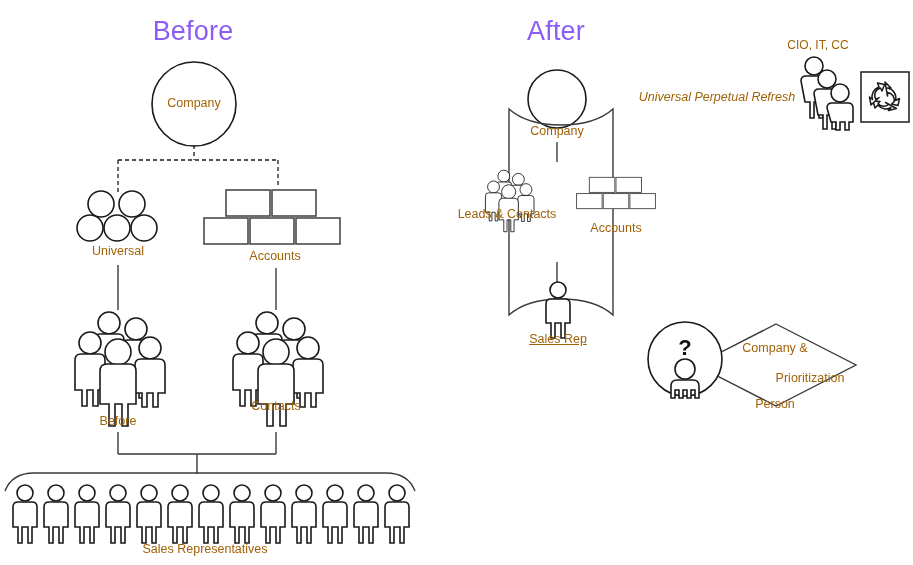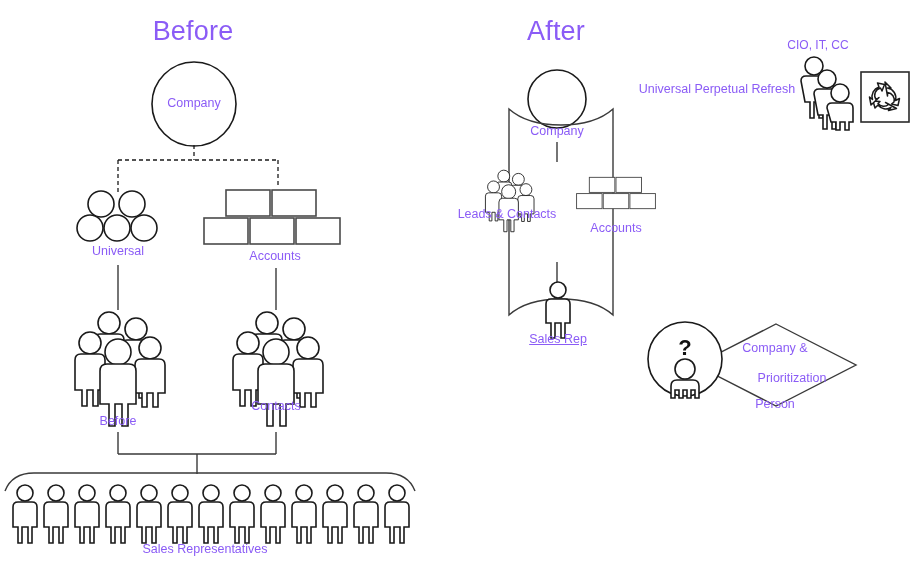--- a/index.html
+++ b/index.html
@@ -9,21 +9,21 @@
     color:#1a1a1a;
   }
   #canvas{position:absolute;left:0;top:0;width:913px;height:565px;}
   .abs{position:absolute;}
   .ttl{
     font-size:27px;color:#8b5cf6;letter-spacing:0.2px;
     font-family:"Liberation Sans","DejaVu Sans",sans-serif;
     white-space:nowrap;text-align:right;
   }
   .lbl{
-    font-size:12.5px;color:#8b5cf6;white-space:nowrap;text-align:center;
+    font-size:12.5px;color:#a16207;white-space:nowrap;text-align:center;
     font-family:"Liberation Sans","DejaVu Sans",sans-serif;
   }
   .lbl-sm{font-size:12px;}
   .ctr{transform:translateX(-50%);}
   svg{display:block;overflow:visible;}
   .stroke-thin{fill:none;stroke:#3a3a3a;stroke-width:1.4;}
   .fillwhite{fill:#ffffff;stroke:#1a1a1a;stroke-width:1.6;}
   .brick{fill:#ffffff;stroke:#4a4a4a;stroke-width:1.6;}
   .dash{fill:none;stroke:#1a1a1a;stroke-width:1.3;stroke-dasharray:4 3;}
   .qmark{font-family:"Liberation Sans","DejaVu Sans",sans-serif;font-size:22px;font-weight:bold;fill:#111;}
@@ -256,21 +256,21 @@
   </div>
   <div class="abs lbl ctr" style="left:558px;top:332px;text-decoration:underline;">Sales Rep</div>
 
   <div class="abs" style="left:694px;top:322px;">
     <svg width="164" height="86" viewBox="0 0 164 86">
       <path class="stroke-thin" d="M82 2 L162 43 L82 84 L2 43 Z"></path>
     </svg>
   </div>
   <div class="abs lbl ctr" style="left:775px;top:341px;text-align:right;">Company &amp;</div>
   <div class="abs lbl ctr" style="left:775px;top:356px;margin-top:41px;">Person</div>
-  <div class="abs lbl ctr" style="left:792px;top:371px;">Prioritization</div>
+  <div class="abs lbl ctr" style="left:810px;top:371px;">Prioritization</div>
 
   <div class="abs" style="left:646px;top:320px;">
     <svg width="78" height="78" viewBox="0 0 78 78">
       <circle cx="39" cy="39" r="37" class="fillwhite"></circle>
       <text x="39" y="35" text-anchor="middle" class="qmark">?</text>
       <g class="fillwhite">
         <circle cx="39" cy="49" r="10"></circle>
         <path d="M25 66 q0 -6 6 -6 h16 q6 0 6 6 v12 h-4 v-8 h-4 v8 h-4 v-8 h-4 v8 h-4 v-8 h-4 v8 h-4 z"></path>
       </g>
     </svg>
@@ -284,21 +284,21 @@
         <circle cx="18" cy="12" r="9"></circle>
         <path d="M5 27 q0 -5 5 -5 h16 q5 0 5 5 v21 h-4 v16 h-4 v-16 h-5 v16 h-4 v-16 h-5 z"></path>
         <circle cx="31" cy="25" r="9"></circle>
         <path d="M18 40 q0 -5 5 -5 h16 q5 0 5 5 v21 h-4 v14 h-4 v-14 h-5 v14 h-4 v-14 h-5 z"></path>
         <circle cx="44" cy="39" r="9"></circle>
         <path d="M31 54 q0 -5 5 -5 h16 q5 0 5 5 v14 h-4 v8 h-4 v-8 h-5 v8 h-4 v-8 h-5 z"></path>
       </g>
     </svg>
   </div>
 
-  <div class="abs lbl ctr" style="left:717px;top:82px;">Universal Perpetual Refresh</div>
+  <div class="abs lbl ctr" style="left:717px;top:90px;font-style:italic;">Universal Perpetual Refresh</div>
 
   <div class="abs" style="left:860px;top:71px;">
     <svg width="50" height="52" viewBox="0 0 50 52">
       <rect x="1" y="1" width="48" height="50" fill="#ffffff" stroke="#2a2a2a" stroke-width="1.6"></rect>
       <g fill="#ffffff" stroke="#1a1a1a" stroke-width="1.5" stroke-linejoin="round">
         <path d="M25 11 L31 17 L27.5 17 A10 10 0 0 1 35.5 29.5 L39.5 27.5 L38 34.5 L31.5 33 L34 31 A7.5 7.5 0 0 0 27.5 21.5 L27.5 25 Z"></path>
         <path d="M36.5 37.5 L28.5 39.5 L31 36.5 A10 10 0 0 1 18 34 L15 37 L13 30 L20 30.5 L18 32.5 A7.5 7.5 0 0 0 28.5 33.5 L25.5 31.5 Z"></path>
         <path d="M11 34 L9.5 26 L12.5 28.5 A10 10 0 0 1 19 16 L17.5 12 L24.5 13.5 L22 20 L20.5 17 A7.5 7.5 0 0 0 16 28.5 L19 26.5 Z"></path>
       </g>
     </svg>

